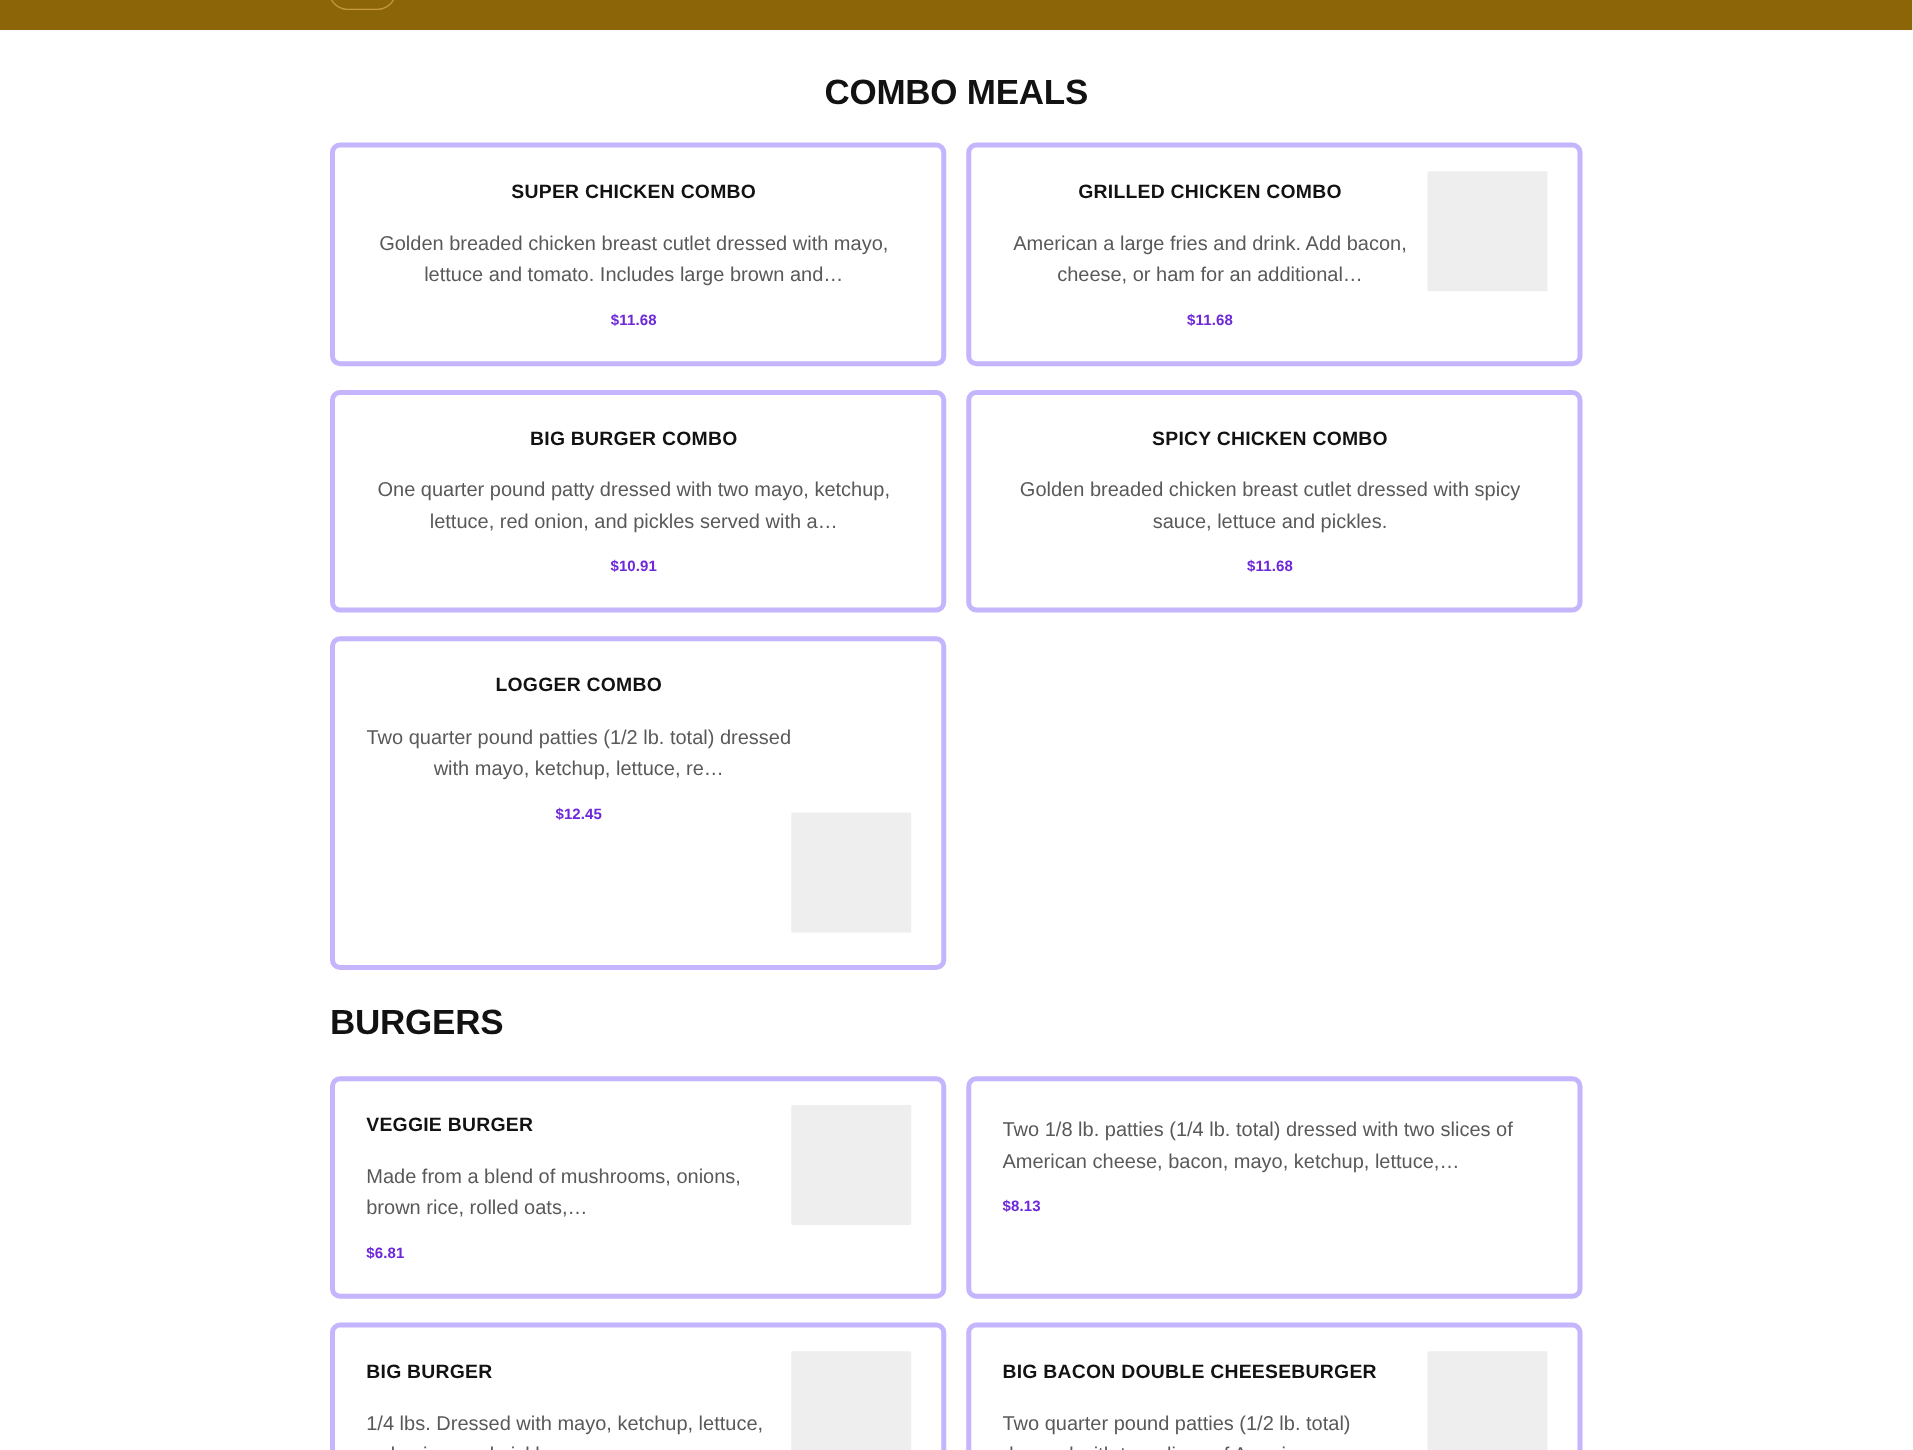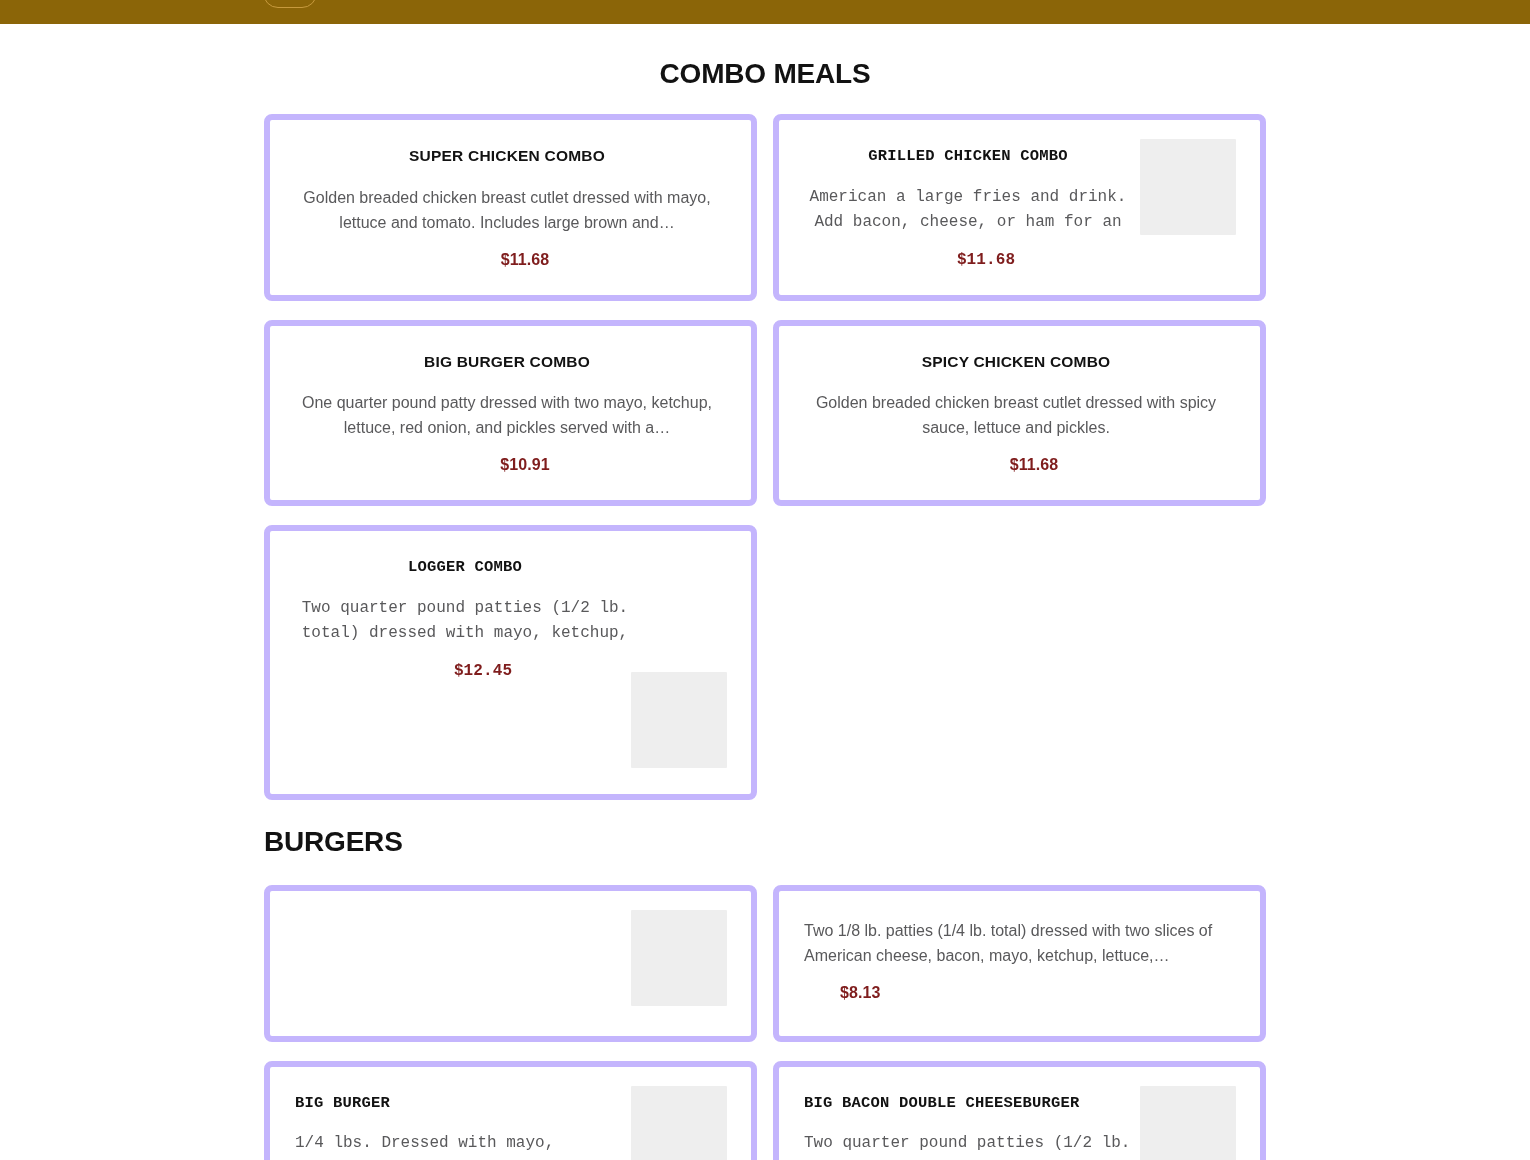--- a/index.html
+++ b/index.html
@@ -57,39 +57,38 @@
   
   .card-grid {
     display: grid;
     grid-template-columns: 1fr 1fr;
     column-gap: 16px;
     row-gap: 19px;
   }
 
   .card {
     position: relative;
-    border: 6px solid #c4b5fd;
+    border: 4px solid #c4b5fd;
     border-radius: 8px;
     background: #ffffff;
     padding: 27px 24px 26px 25px;
     min-height: 157px;
     display: flex;
     align-items: flex-start;
     overflow: hidden;
   }
 
   .card-body {
     flex: 1 1 auto;
     min-width: 0;
     padding-right: 8px;
   }
 
   .card.has-image .card-body {
     max-width: 348px;
-    font-family: Liberation Mono, monospace;
   }
 
   .card-title {
     font-size: 15.5px;
     font-weight: 800;
     letter-spacing: 0.2px;
     color: #121212;
     text-transform: uppercase;
     line-height: 1.2;
     margin-bottom: 19px;
@@ -100,25 +99,24 @@
     font-size: 16px;
     line-height: 25px;
     color: #59595b;
     font-weight: 400;
     margin-bottom: 16px;
     max-height: 50px;
     overflow: hidden;
   }
 
   .card-price {
-    font-size: 16px;
+    font-size: 12px;
     font-weight: 800;
-    color: #7f1d1d;
+    color: #6d28d9;
     letter-spacing: 0.1px;
-    margin-left: 36px;
   }
 
   .card-image {
     flex: 0 0 auto;
     width: 96px;
     height: 96px;
     background: #eeeeee;
     margin-left: auto;
     margin-top: -8px;
     border-radius: 1px;
@@ -175,20 +173,25 @@
               <div class="card-price">$12.45</div>
             </div>
             <div class="card-image"></div>
           </div>
         </div>
       </div>
       <div class="section second">
         <h2 class="section-title">BURGERS</h2>
         <div class="card-grid">
           <div class="card has-image">
+            <div class="card-body">
+              <div class="card-title">VEGGIE BURGER</div>
+              <div class="card-desc">Made from a blend of mushrooms, onions, brown rice, rolled oats,…</div>
+              <div class="card-price">$6.81</div>
+            </div>
             <div class="card-image"></div>
           </div>
           <div class="card">
             <div class="card-body">
               <div class="card-desc">Two 1/8 lb. patties (1/4 lb. total) dressed with two slices of American cheese, bacon, mayo, ketchup, lettuce,…</div>
               <div class="card-price">$8.13</div>
             </div>
           </div>
           <div class="card has-image">
             <div class="card-body">

